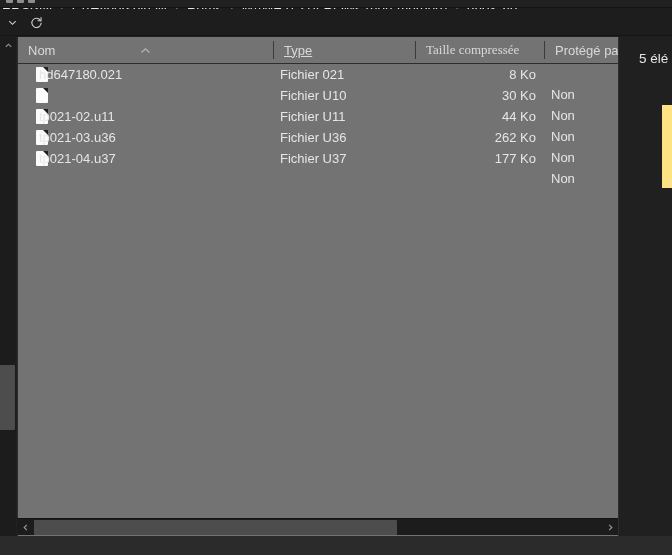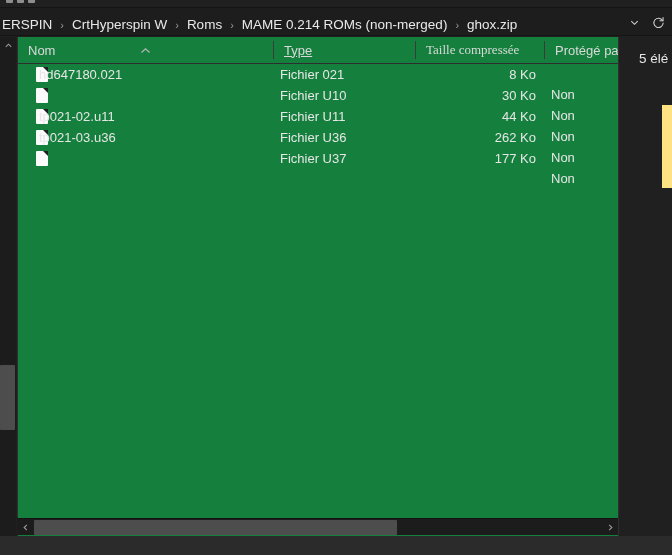--- a/index.html
+++ b/index.html
@@ -44,22 +44,23 @@
   }
 
   
   .addressbar {
     position: absolute;
     left: 0; top: 8px;
     width: 672px; height: 28px;
     background: #1d1d1d;
     border-bottom: 1px solid #151515;
     display: flex;
-    align-items: flex-end;
-    box-sizing: border-box;
+    align-items: flex-start;
+    box-sizing: border-box;
+    flex-direction: column;
   }
   .crumbs {
     display: flex;
     align-items: center;
     flex: 1 1 auto;
     overflow: hidden;
     white-space: nowrap;
     padding-left: 0px;
     min-width: 0;
   }
@@ -120,21 +121,21 @@
     background: #4d4d4d;
     border-radius: 1px;
   }
 
   
   .filepane {
     position: absolute;
     left: 17px; top: 37px;
     width: 601px;
     height: 499px;
-    background: #15803d;
+    background: #737373;
     border-left: 1px solid #2c2c2c;
     box-sizing: border-box;
     overflow: hidden;
   }
 
   .col-headers {
     position: absolute;
     left: 0; top: 0;
     width: 601px; height: 27px;
     border-bottom: 1px solid #2e2e2e;
@@ -389,20 +390,21 @@
       <div class="row">
         <div class="file-icon"></div>
         <div class="cell cell-name">tp021-03.u36</div>
         <div class="cell cell-type">Fichier U36</div>
         <div class="cell cell-size">262 Ko</div>
         <div class="cell cell-prot">Non</div>
       </div>
 
       <div class="row">
         <div class="file-icon"></div>
+        <div class="cell cell-name">tp021-04.u37</div>
         <div class="cell cell-type">Fichier U37</div>
         <div class="cell cell-size">177 Ko</div>
         <div class="cell cell-prot">Non</div>
       </div>
 
     </div>
   </div>
 
   <div class="hscroll">
     <div class="hs-arrow left">

